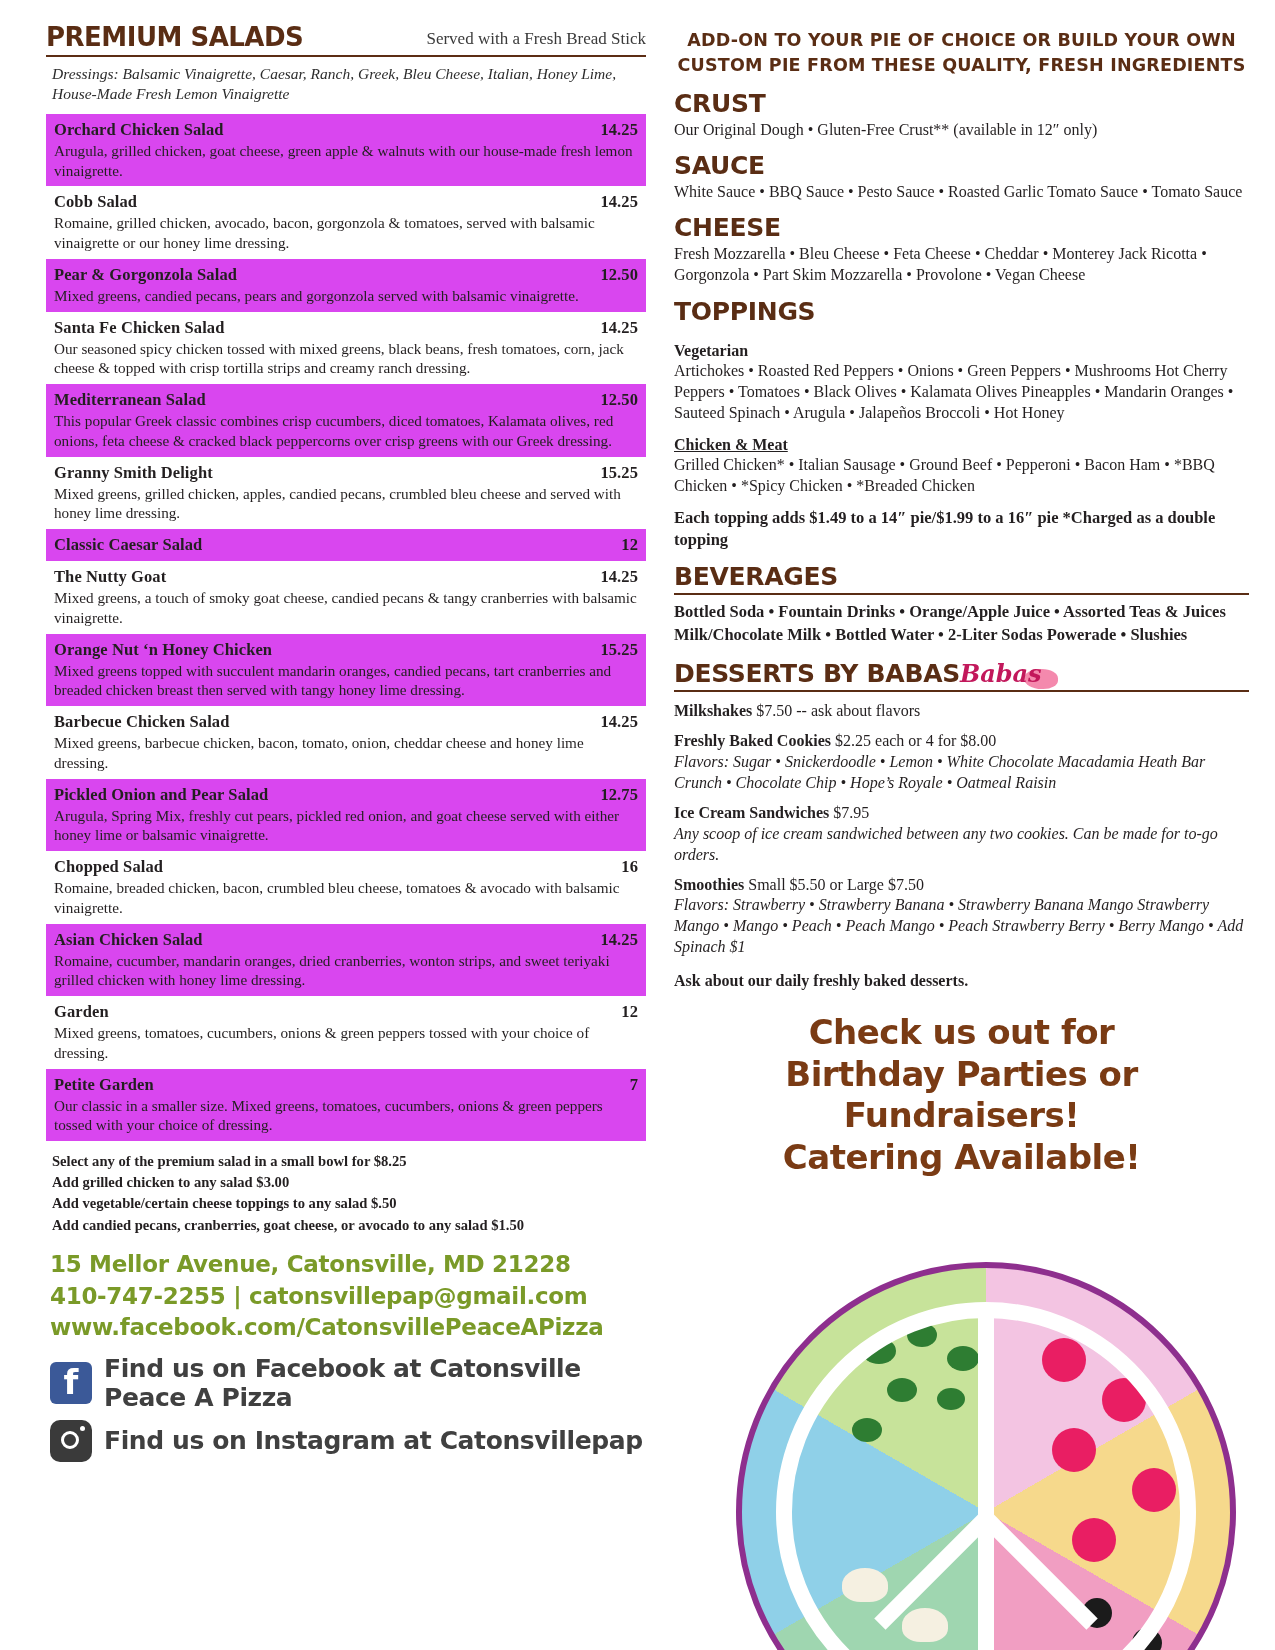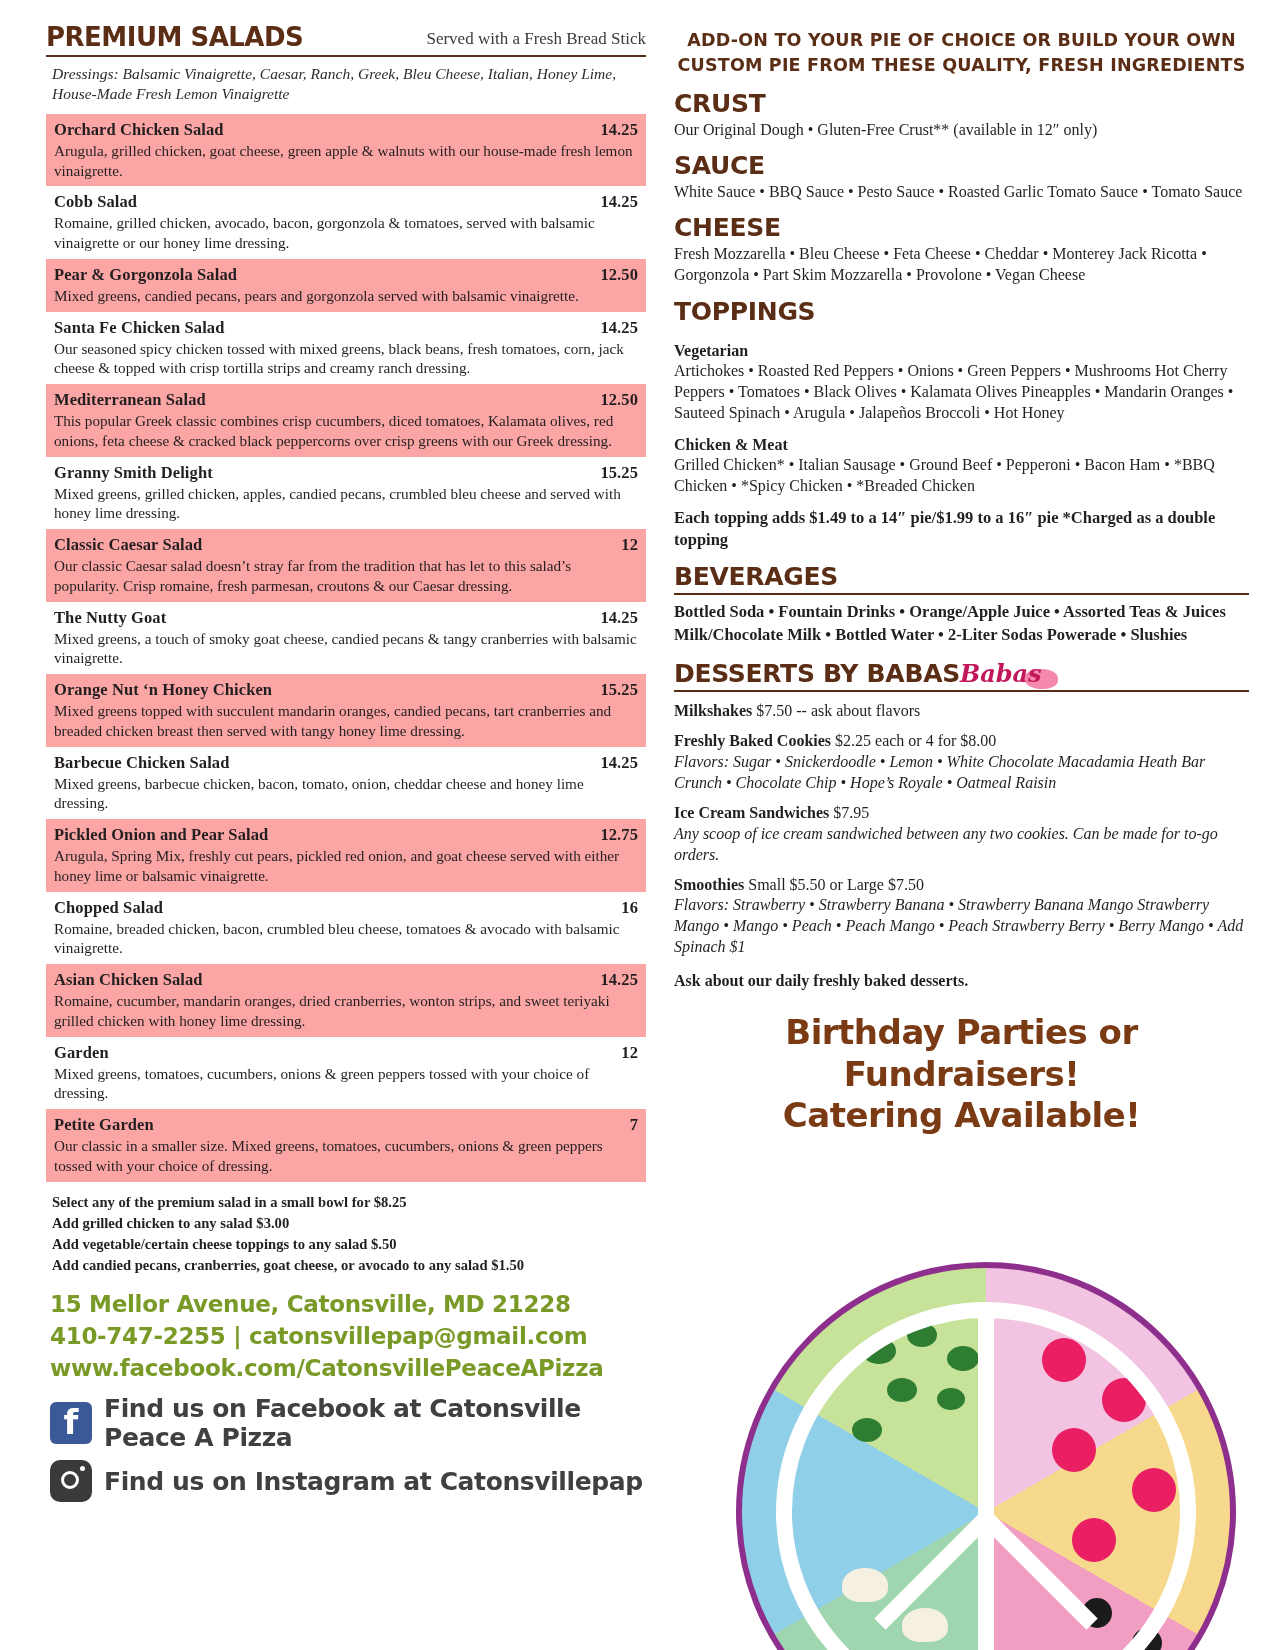--- a/index.html
+++ b/index.html
@@ -45,21 +45,21 @@
   .dressings{
     font-style:italic;
     font-size:15.5px;
     line-height:1.32;
     margin:7px 0 9px 6px;
     color:#2c2c2c;
   }
   .item{
     padding:6px 8px 6px 8px;
   }
-  .item.shade{background:#fca5a5;}
+  .item.shade{background:#d946ef;}
   .item-head{
     display:flex;justify-content:space-between;align-items:baseline;
     font-weight:bold;
     font-size:16.5px;
     letter-spacing:0.1px;
   }
   .item-name{font-family:"Liberation Serif", serif;}
   .item-price{font-family:"Liberation Serif", serif;}
   .item-desc{
     font-size:15.2px;
@@ -268,21 +268,20 @@
             <span class="item-name">Granny Smith Delight</span>
             <span class="item-price">15.25</span>
           </div>
         <div class="item-desc">Mixed greens, grilled chicken, apples, candied pecans, crumbled bleu cheese and served with honey lime dressing.</div>
       </div>
       <div class="item shade">
         <div class="item-head">
             <span class="item-name">Classic Caesar Salad</span>
             <span class="item-price">12</span>
           </div>
-        <div class="item-desc">Our classic Caesar salad doesn’t stray far from the tradition that has let to this salad’s popularity. Crisp romaine, fresh parmesan, croutons &amp; our Caesar dressing.</div>
       </div>
       <div class="item">
         <div class="item-head">
             <span class="item-name">The Nutty Goat</span>
             <span class="item-price">14.25</span>
           </div>
         <div class="item-desc">Mixed greens, a touch of smoky goat cheese, candied pecans &amp; tangy cranberries with balsamic vinaigrette.</div>
       </div>
       <div class="item shade">
         <div class="item-head">
@@ -367,21 +366,21 @@
 
     <div class="sec-title">SAUCE</div>
     <div class="sec-body">White Sauce • BBQ  Sauce • Pesto Sauce •  Roasted Garlic Tomato Sauce • Tomato Sauce</div>
 
     <div class="sec-title">CHEESE</div>
     <div class="sec-body">Fresh Mozzarella • Bleu Cheese • Feta Cheese • Cheddar • Monterey Jack Ricotta • Gorgonzola • Part Skim Mozzarella • Provolone • Vegan Cheese</div>
 
     <div class="sec-title">TOPPINGS</div>
     <div class="sub-label">Vegetarian</div>
     <div class="sec-body">Artichokes • Roasted Red Peppers • Onions • Green Peppers • Mushrooms Hot Cherry Peppers • Tomatoes • Black Olives • Kalamata Olives Pineapples • Mandarin Oranges • Sauteed Spinach • Arugula • Jalapeños Broccoli • Hot Honey</div>
-    <div class="sub-label" style="margin-top:12px;">Chicken &amp; Meat</div>
+    <div class="sub-label" style="margin-top:12px;text-decoration:underline;">Chicken &amp; Meat</div>
     <div class="sec-body">Grilled Chicken* • Italian Sausage • Ground Beef • Pepperoni • Bacon Ham • *BBQ Chicken • *Spicy Chicken • *Breaded Chicken</div>
     <div class="bold-note">Each topping adds $1.49 to a 14″ pie/$1.99 to a 16″ pie *Charged as a double topping</div>
 
     <div class="sec-title">BEVERAGES</div>
     <div class="rule"></div>
     <div class="bev-body">Bottled Soda • Fountain Drinks • Orange/Apple Juice • Assorted Teas &amp; Juices Milk/Chocolate Milk • Bottled Water • 2-Liter Sodas Powerade • Slushies</div>
 
     <div class="dessert-head">
       <div class="sec-title" style="margin:0;">DESSERTS BY BABAS</div>
       <div class="babas">Babas</div>
@@ -404,20 +403,21 @@
     </div>
     <div class="dessert-item">
       <b>Smoothies</b>
       <span>Small $5.50 or Large $7.50</span>
       <div class="flav">Flavors: Strawberry • Strawberry Banana • Strawberry Banana Mango Strawberry Mango • Mango • Peach • Peach Mango • Peach Strawberry Berry • Berry Mango • Add Spinach $1</div>
     </div>
 
     <div class="ask">Ask about our daily freshly baked desserts.</div>
 
     <div class="check-us">
+      <div class="l1">Check us out for</div>
       <div class="l2">Birthday Parties or Fundraisers!</div>
       <div class="l3">Catering Available!</div>
     </div>
 
     <div class="pizza-wrap">
       <div class="pizza">
         <div class="topping" style="left:120px;top:70px;width:34px;height:26px;background:#2e7d32;"></div>
         <div class="topping" style="left:165px;top:55px;width:30px;height:24px;background:#2e7d32;"></div>
         <div class="topping" style="left:205px;top:78px;width:32px;height:25px;background:#2e7d32;"></div>
         <div class="topping" style="left:145px;top:110px;width:30px;height:24px;background:#2e7d32;"></div>

